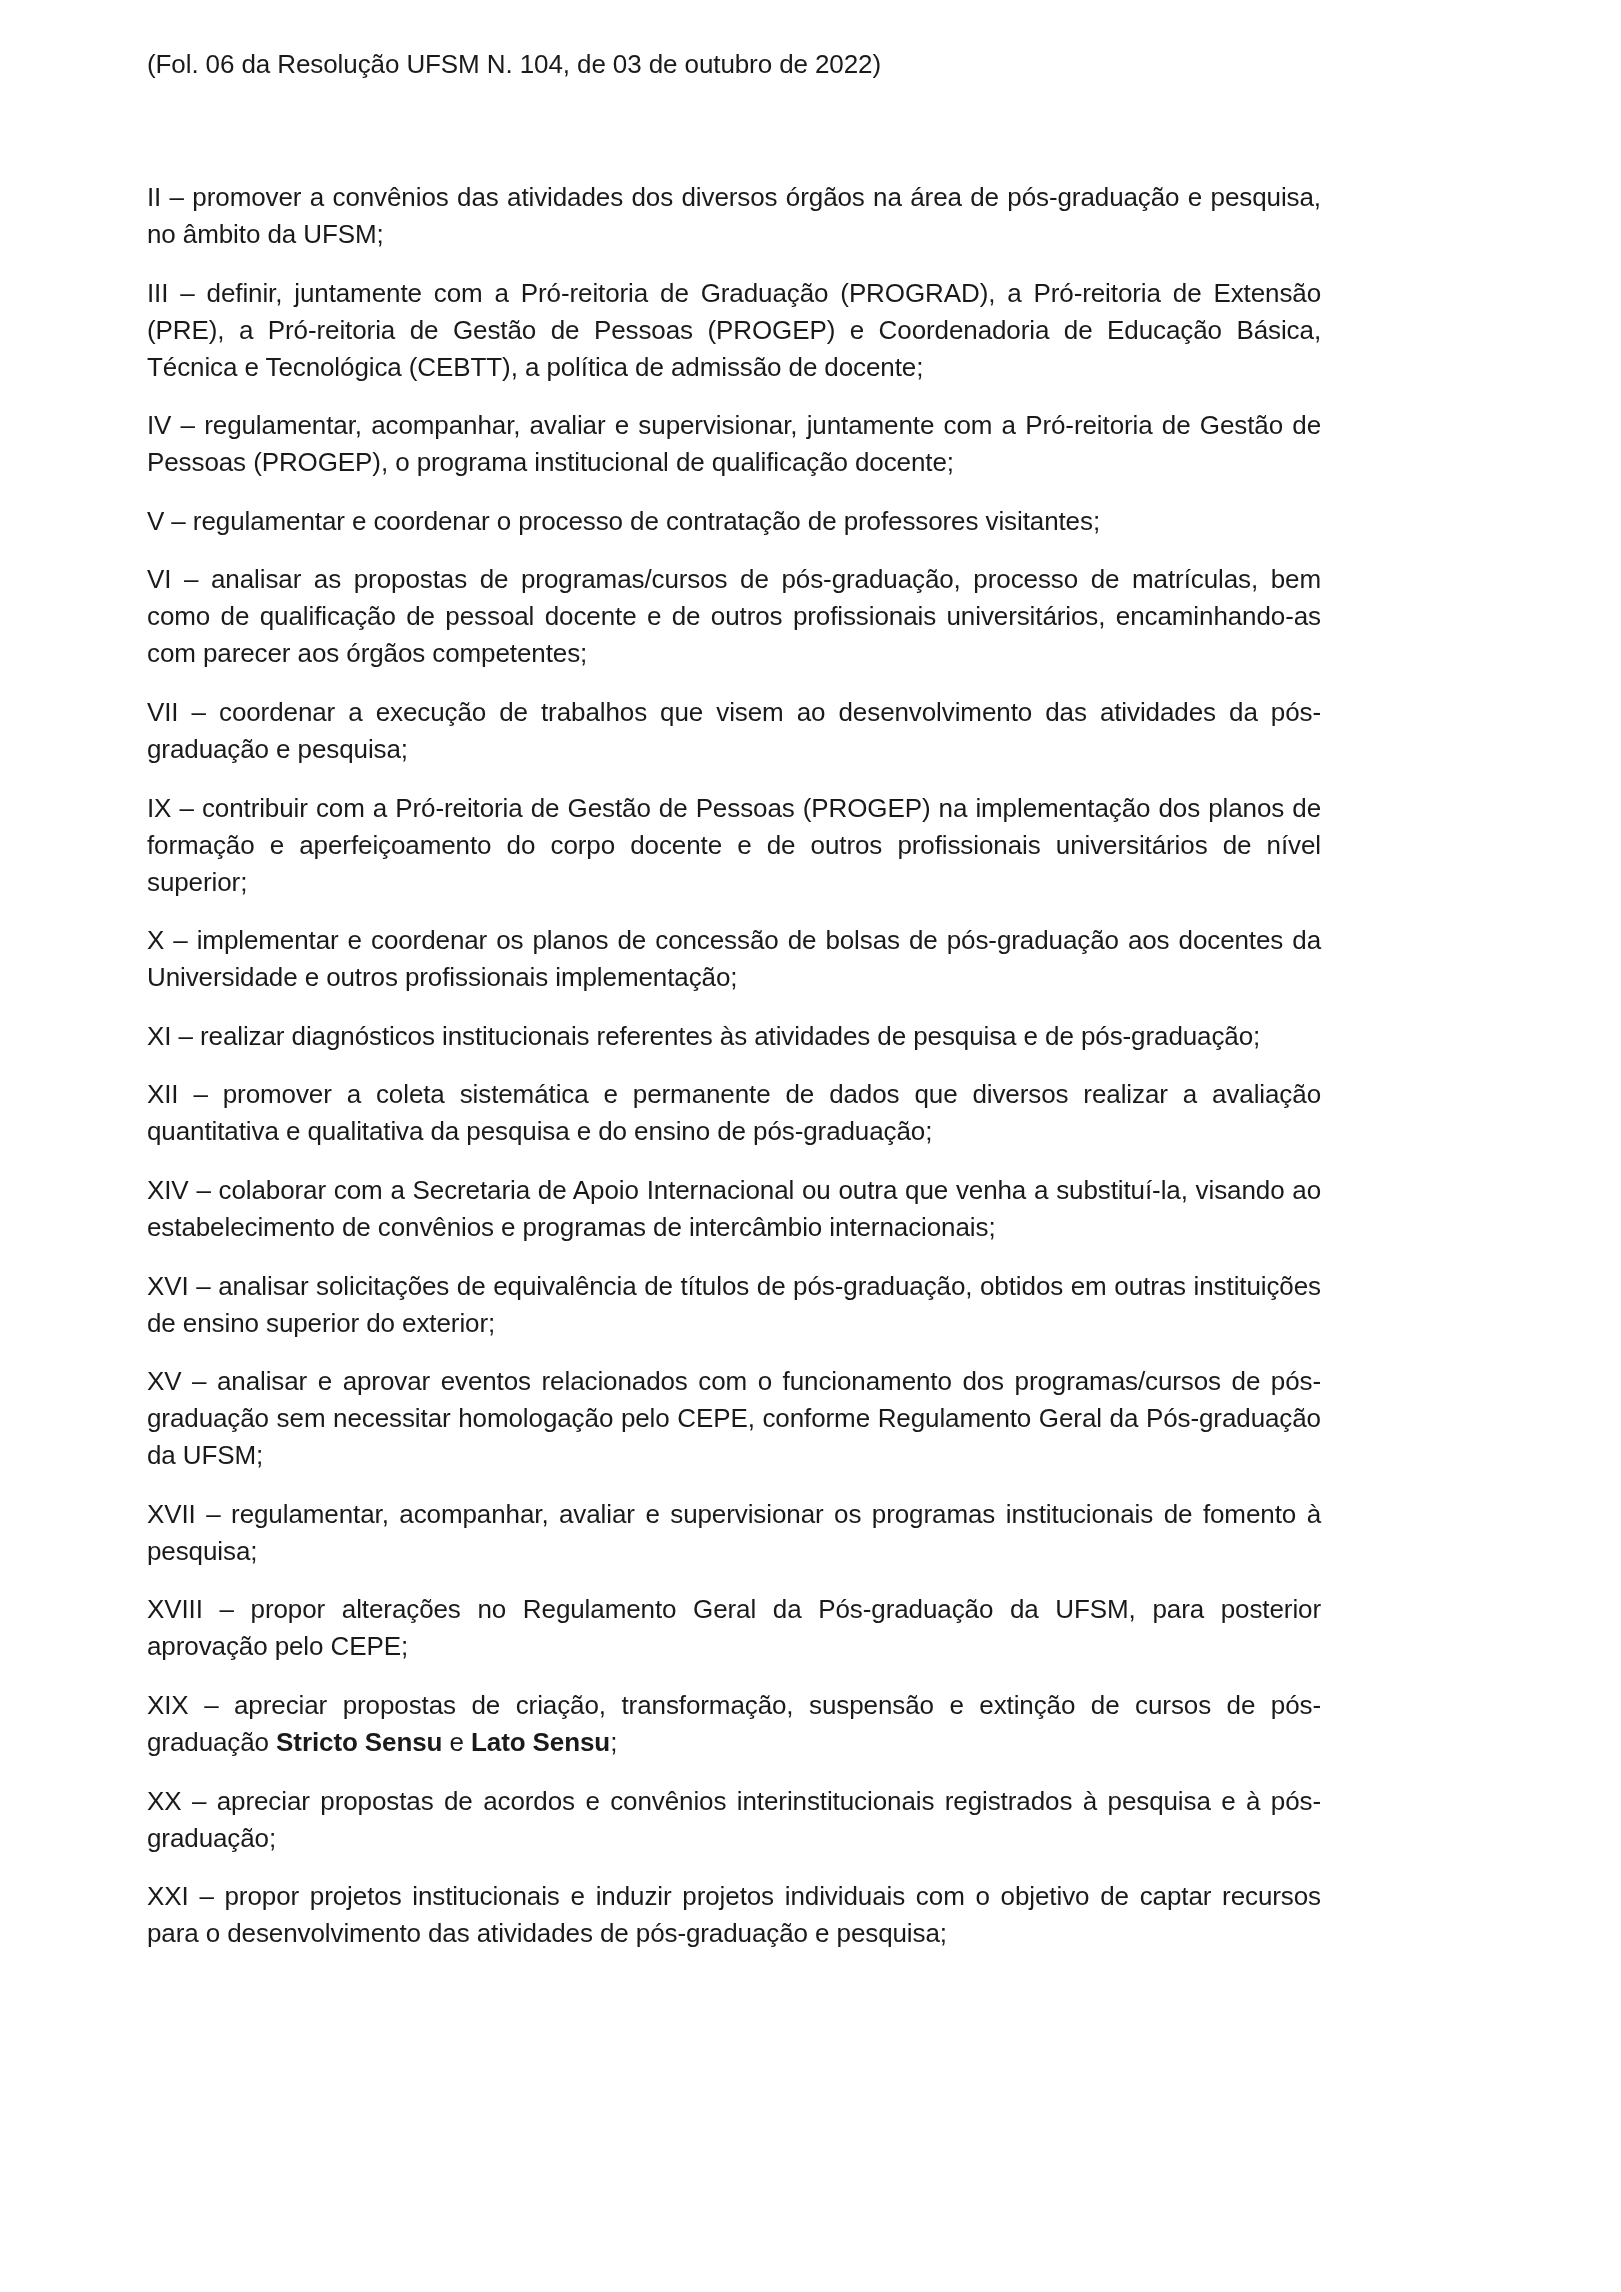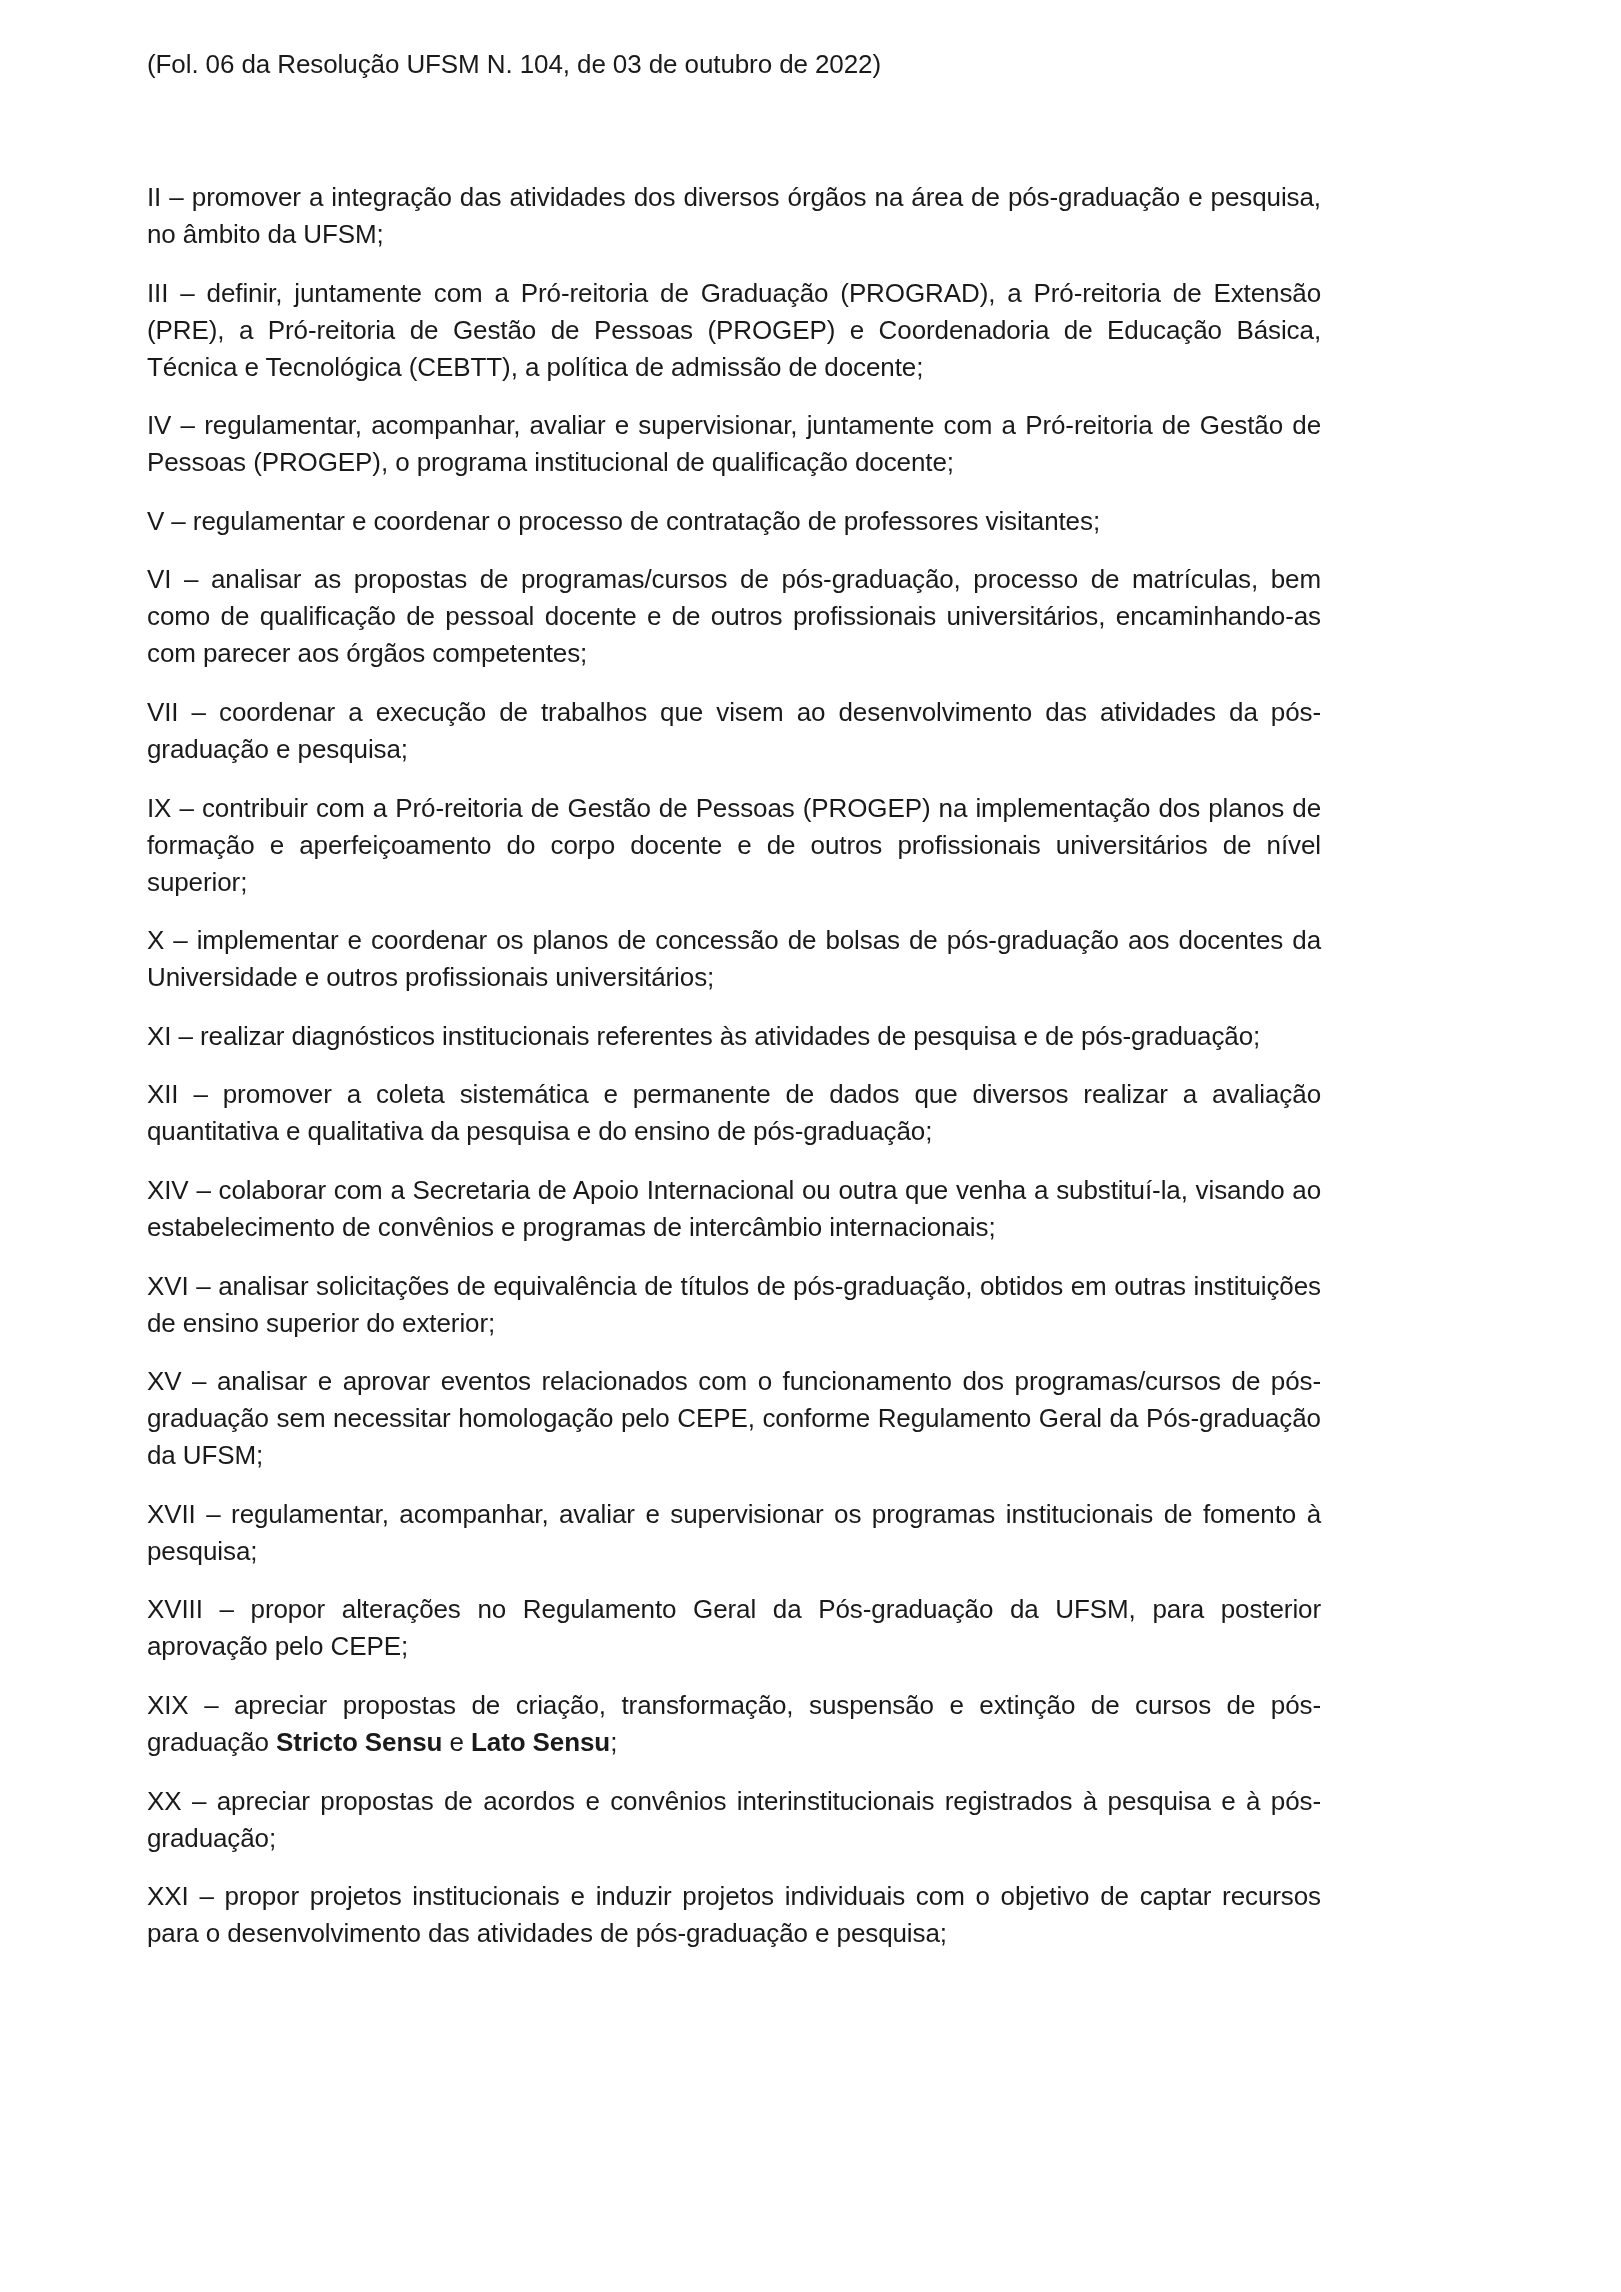--- a/index.html
+++ b/index.html
@@ -35,28 +35,28 @@
     font-weight: bold;
     margin-top: 11px;
   }
 </style>
 </head>
 <body>
 
 <div class="page" style="background: rgb(255, 255, 255); color: rgb(26, 26, 26);">
   <p class="doc-header">(Fol. 06 da Resolução UFSM N. 104, de 03 de outubro de 2022)</p>
 
-  <p class="para">II – promover a integração das atividades dos diversos órgãos na área de pós-graduação e pesquisa, no âmbito da UFSM;</p>
+  <p class="para">II – promover a convênios das atividades dos diversos órgãos na área de pós-graduação e pesquisa, no âmbito da UFSM;</p>
   <p class="para">III – definir, juntamente com a Pró-reitoria de Graduação (PROGRAD), a Pró-reitoria de Extensão (PRE), a Pró-reitoria de Gestão de Pessoas (PROGEP) e Coordenadoria de Educação Básica, Técnica e Tecnológica (CEBTT), a política de admissão de docente;</p>
   <p class="para">IV – regulamentar, acompanhar, avaliar e supervisionar, juntamente com a Pró-reitoria de Gestão de Pessoas (PROGEP), o programa institucional de qualificação docente;</p>
   <p class="para">V – regulamentar e coordenar o processo de contratação de professores visitantes;</p>
   <p class="para">VI – analisar as propostas de programas/cursos de pós-graduação, processo de matrículas, bem como de qualificação de pessoal docente e de outros profissionais universitários, encaminhando-as com parecer aos órgãos competentes;</p>
   <p class="para">VII – coordenar a execução de trabalhos que visem ao desenvolvimento das atividades da pós-graduação e pesquisa;</p>
   <p class="para">IX – contribuir com a Pró-reitoria de Gestão de Pessoas (PROGEP) na implementação dos planos de formação e aperfeiçoamento do corpo docente e de outros profissionais universitários de nível superior;</p>
-  <p class="para">X – implementar e coordenar os planos de concessão de bolsas de pós-graduação aos docentes da Universidade e outros profissionais universitários;</p>
+  <p class="para">X – implementar e coordenar os planos de concessão de bolsas de pós-graduação aos docentes da Universidade e outros profissionais implementação;</p>
   <p class="para">XI – realizar diagnósticos institucionais referentes às atividades de pesquisa e de pós-graduação;</p>
   <p class="para">XII – promover a coleta sistemática e permanente de dados que diversos realizar a avaliação quantitativa e qualitativa da pesquisa e do ensino de pós-graduação;</p>
   <p class="para">XIV – colaborar com a Secretaria de Apoio Internacional ou outra que venha a substituí-la, visando ao estabelecimento de convênios e programas de intercâmbio internacionais;</p>
   <p class="para">XVI – analisar solicitações de equivalência de títulos de pós-graduação, obtidos em outras instituições de ensino superior do exterior;</p>
   <p class="para">XV – analisar e aprovar eventos relacionados com o funcionamento dos programas/cursos de pós-graduação sem necessitar homologação pelo CEPE, conforme Regulamento Geral da Pós-graduação da UFSM;</p>
   <p class="para">XVII – regulamentar, acompanhar, avaliar e supervisionar os programas institucionais de fomento à pesquisa;</p>
   <p class="para">XVIII – propor alterações no Regulamento Geral da Pós-graduação da UFSM, para posterior aprovação pelo CEPE;</p>
   <p class="para"><span>XIX – apreciar propostas de criação, transformação, suspensão e extinção de cursos de pós-graduação </span><strong>Stricto Sensu</strong><span> e </span><strong>Lato Sensu</strong><span>;</span></p>
   <p class="para">XX – apreciar propostas de acordos e convênios interinstitucionais registrados à pesquisa e à pós-graduação;</p>
   <p class="para">XXI – propor projetos institucionais e induzir projetos individuais com o objetivo de captar recursos para o desenvolvimento das atividades de pós-graduação e pesquisa;</p>

